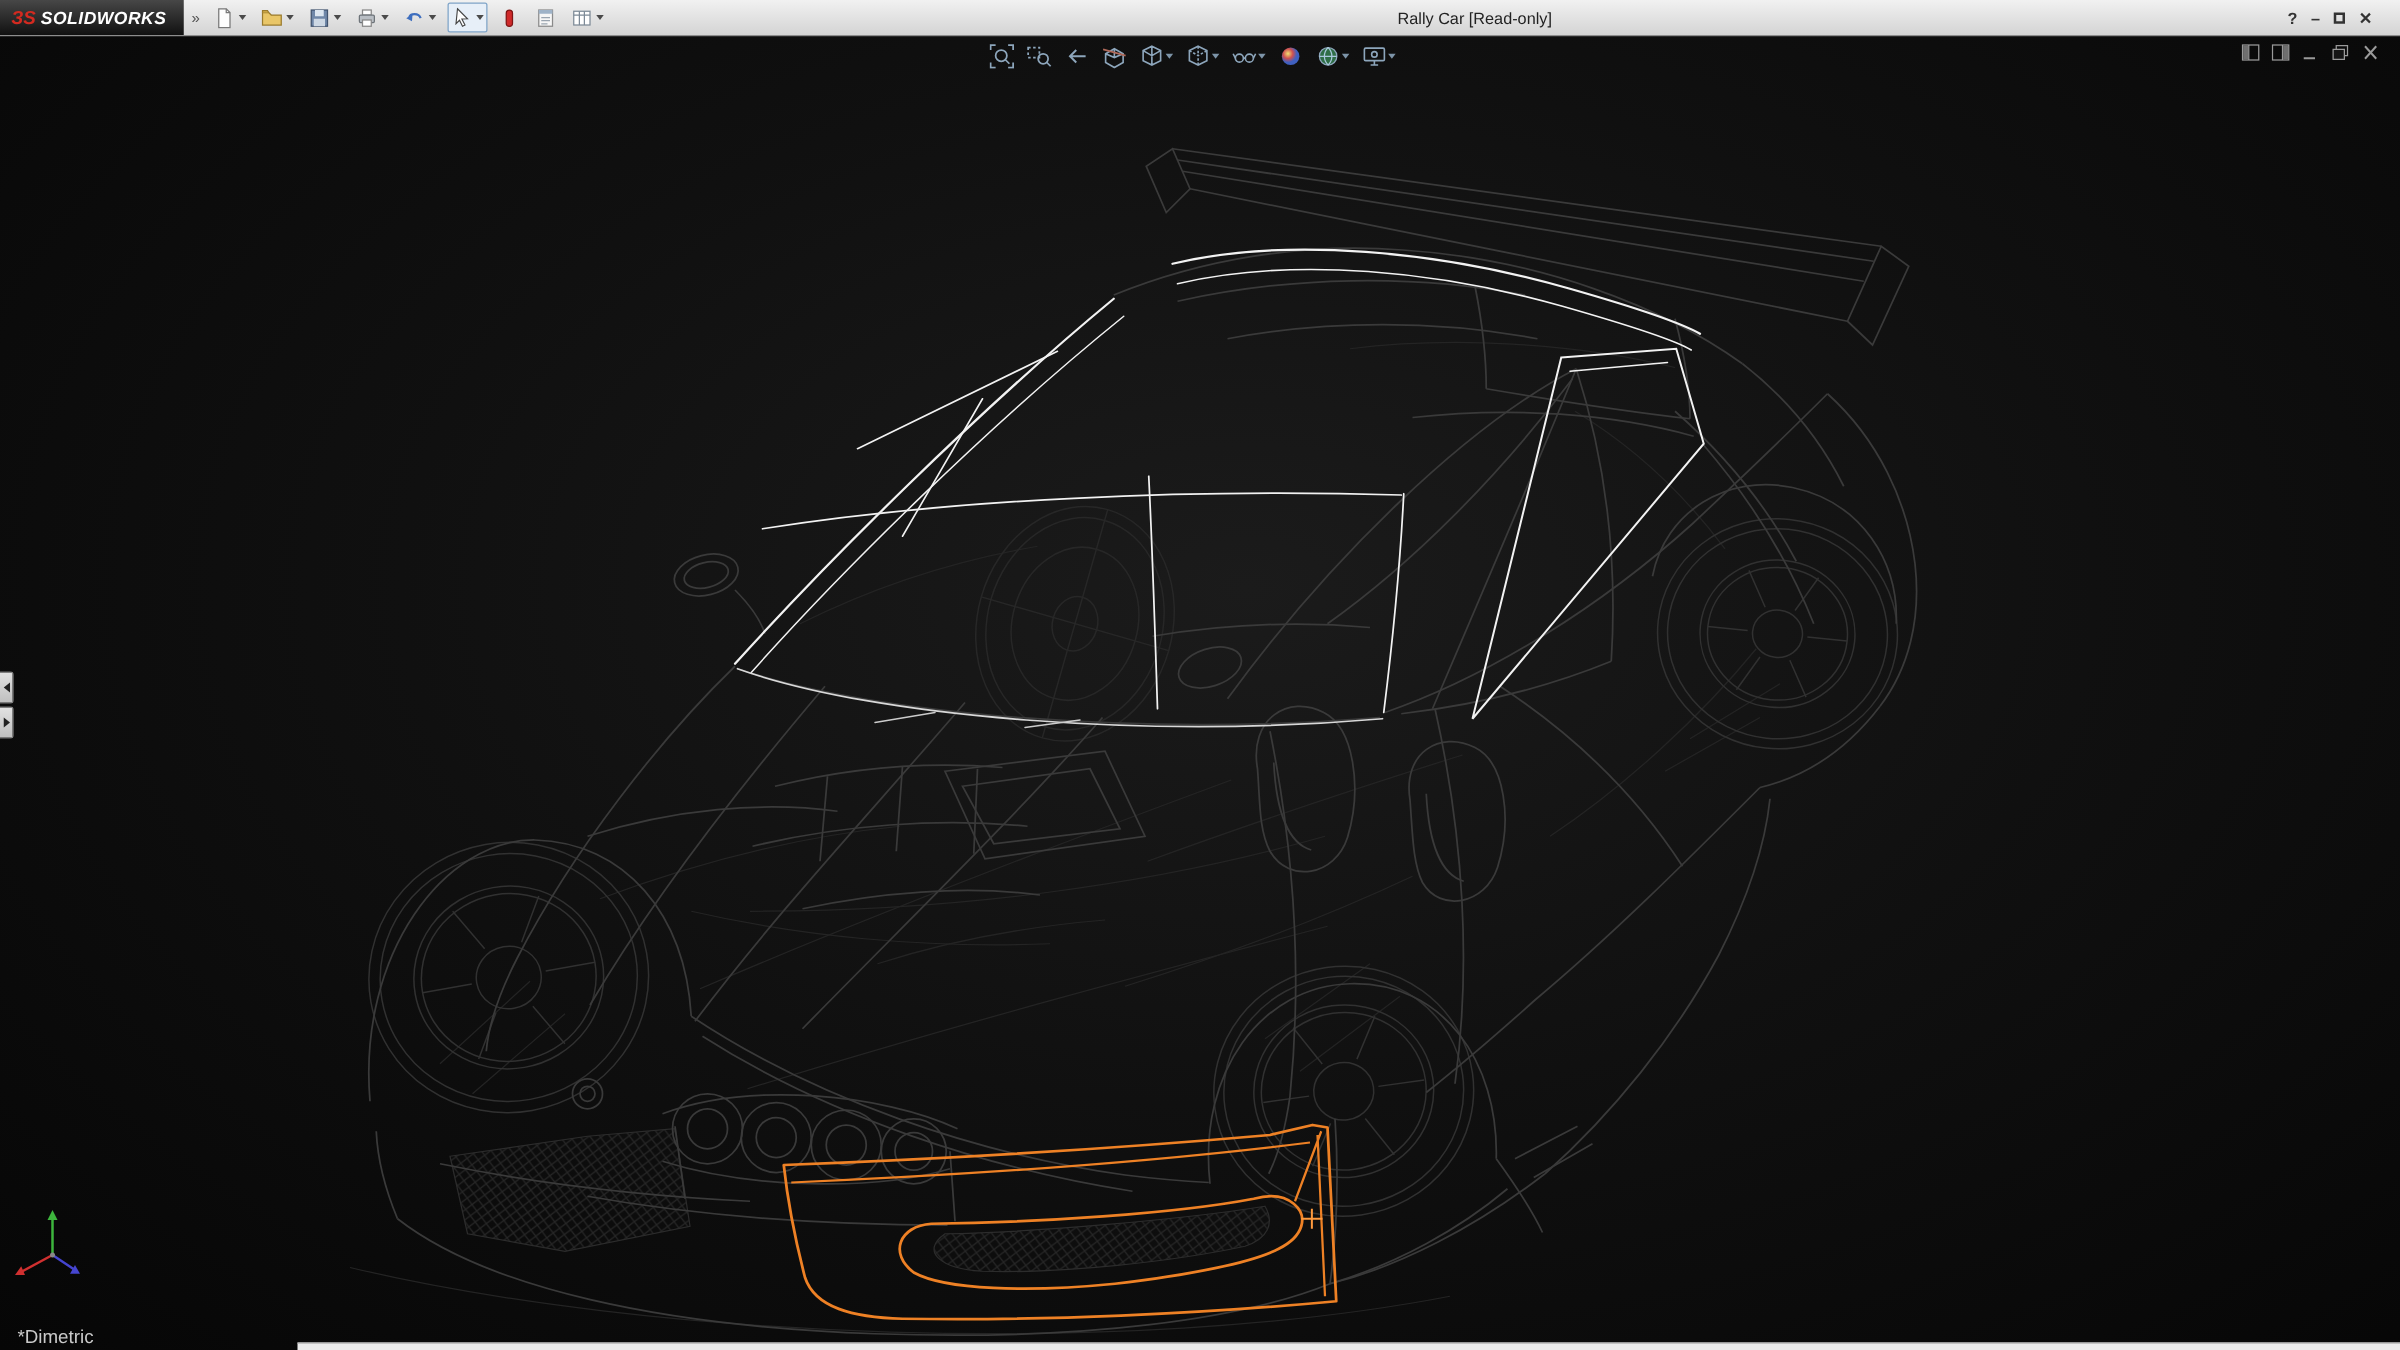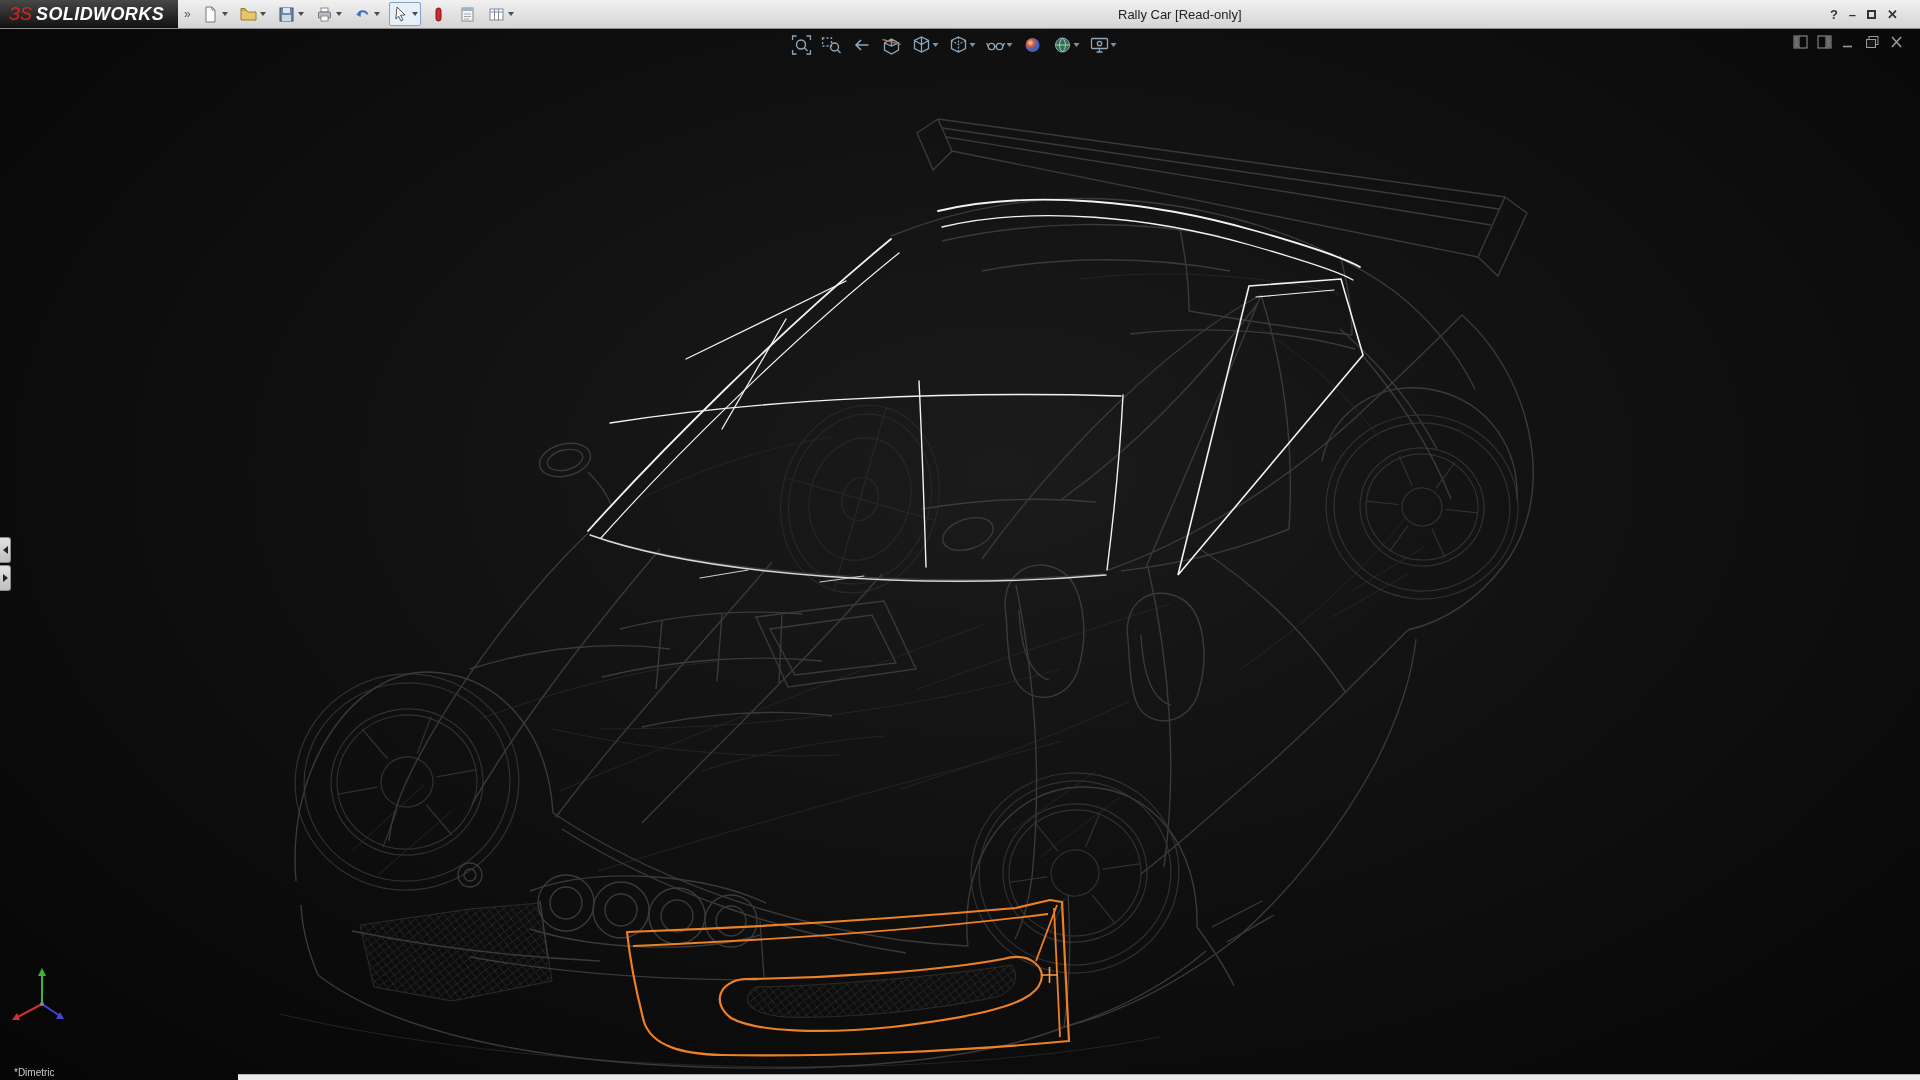--- a/index.html
+++ b/index.html
@@ -1,22 +1,22 @@
 <!DOCTYPE html>
 <html><head>
 <meta charset="utf-8">
 <style>
   *{margin:0;padding:0;box-sizing:border-box}
   html,body{width:1920px;height:1080px;overflow:hidden;background:#000;font-family:"Liberation Sans",sans-serif}
 
   
   #titlebar{position:relative;height:29px;background:linear-gradient(#f1f1f1,#d4d4d4);border-bottom:1px solid #8d8d8d;display:flex;align-items:center;z-index:30}
   .logo{height:28px;display:flex;align-items:center;gap:4px;background:linear-gradient(#474747,#111);padding:0 14px 0 9px}
-  .logo-mark{color:#d42a20;font-weight:normal;font-style:italic;font-size:18px;line-height:1}
-  .brand{color:#fff;font-weight:bold;font-style:italic;font-size:18px;letter-spacing:.4px}
+  .logo-mark{color:#d42a20;font-weight:bold;font-style:italic;font-size:15px;line-height:1}
+  .brand{color:#fff;font-weight:bold;font-style:italic;font-size:14px;letter-spacing:.4px}
   .flyout{color:#555;font-size:12px;margin:0 8px 0 6px;cursor:default}
   .tbgroup{display:flex;align-items:center;gap:6px}
   .tbtn{display:flex;align-items:center;height:24px;padding:0 2px;border:1px solid transparent;border-radius:2px}
   .tbtn.active{background:#e7eff8;border-color:#7fa4c8}
   .dd{width:0;height:0;border-left:3px solid transparent;border-right:3px solid transparent;border-top:4px solid #4a4a4a;margin-left:3px}
   #doc-title{position:absolute;left:1118px;top:7px;font-size:13px;color:#222;white-space:nowrap}
   #win-controls{position:absolute;right:22px;top:0;height:28px;display:flex;align-items:center;gap:11px;color:#333}
   #win-controls .wc{font-size:13px;font-weight:bold;cursor:default;line-height:1}
   .maxbox{display:inline-block;width:9px;height:9px;border:2px solid #333}
 
@@ -33,21 +33,21 @@
   #doc-controls{position:absolute;top:6px;right:16px;display:flex;align-items:center;gap:9px;z-index:20}
 
   
   #left-splitter{position:absolute;left:0;top:508px;width:11px;z-index:20}
   .splt{width:11px;height:26px;background:linear-gradient(#e2e2e2,#bfbfbf);border:1px solid #8a8a8a;border-left:none;border-radius:0 3px 3px 0;display:flex;align-items:center;justify-content:center;margin-bottom:2px}
   .tri-l{width:0;height:0;border-top:4px solid transparent;border-bottom:4px solid transparent;border-right:5px solid #222}
   .tri-r{width:0;height:0;border-top:4px solid transparent;border-bottom:4px solid transparent;border-left:5px solid #222}
 
   
   #triad{position:absolute;left:6px;bottom:42px;width:76px;height:76px;z-index:15}
-  #view-label{position:absolute;left:14px;bottom:2px;font-size:10px;color:#c9c9c9;z-index:15}
+  #view-label{position:absolute;left:14px;bottom:2px;font-size:15px;color:#c9c9c9;z-index:15}
 
   
   #status-strip{position:absolute;left:238px;right:0;bottom:0;height:6px;background:#ebebeb;border-top:1px solid #b5b5b5;z-index:18}
 
   
   .faint{stroke:#242424;stroke-width:1;fill:none}
   .wheels{stroke:#313131;stroke-width:1.2;fill:none}
   .bodyg{stroke:#3a3a3a;stroke-width:1.4;fill:none}
   .whiteg{stroke:#f2f2f2;stroke-width:1.8;fill:none;stroke-linecap:round}
   .orangeg{stroke:#ee8125;stroke-width:2.2;fill:none;stroke-linejoin:round}

